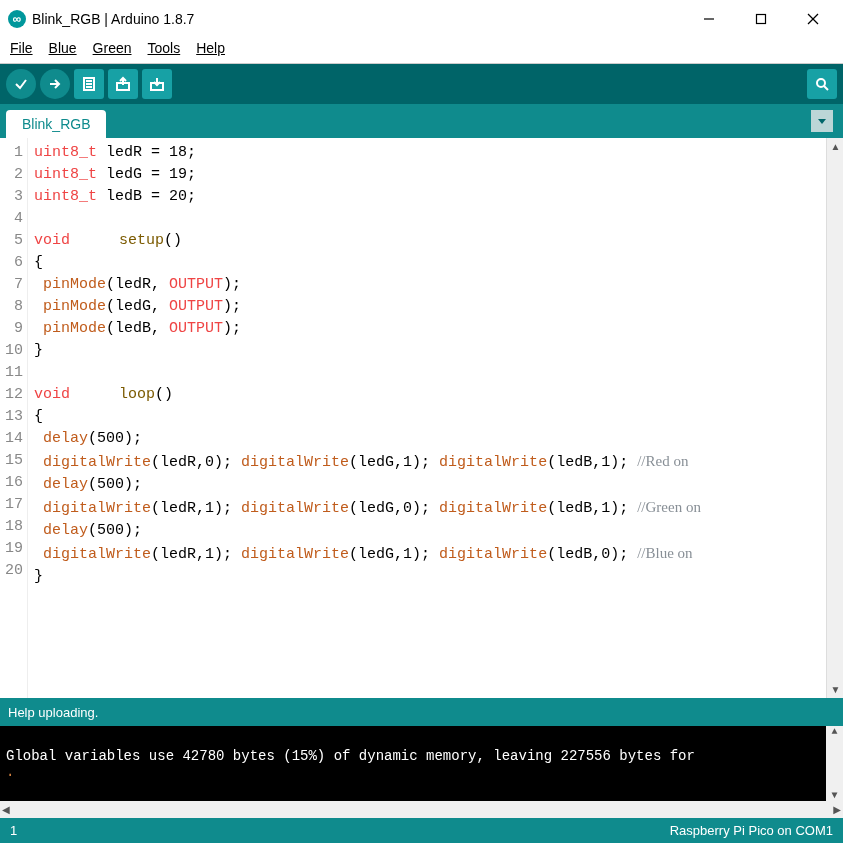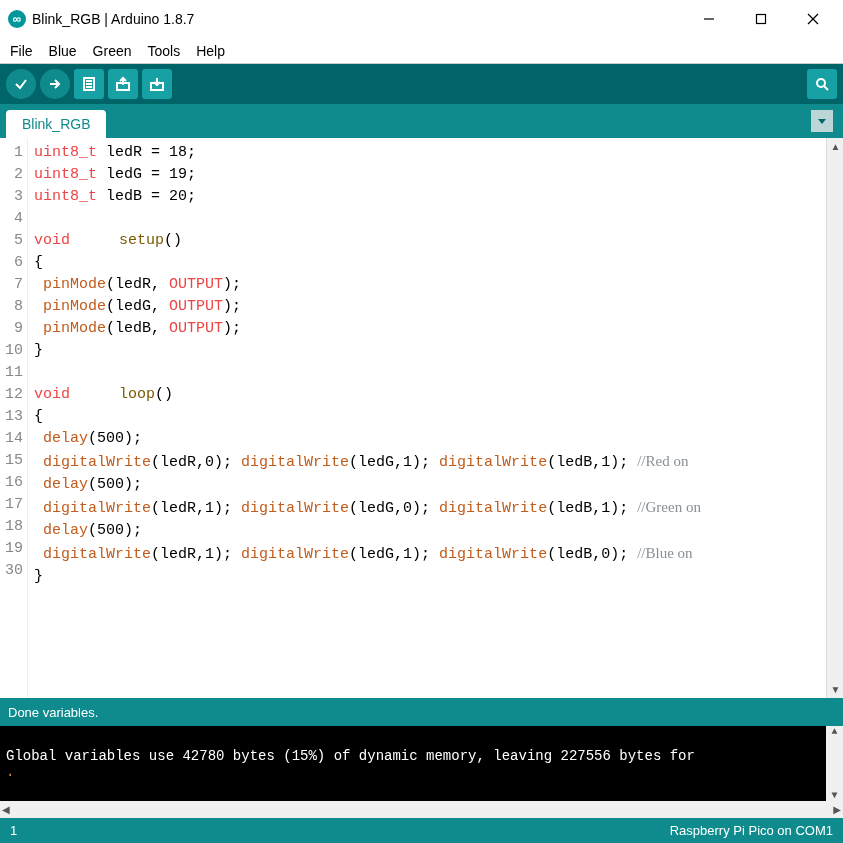--- a/index.html
+++ b/index.html
@@ -37,25 +37,25 @@
     font-size: 12px;
     line-height: 1;
   }
   .title { font-size: 14px; flex: 1; }
   .winbtns { display: flex; gap: 24px; margin-right: 8px; }
   .winbtn { width: 28px; height: 28px; display:flex; align-items:center; justify-content:center; cursor: default; }
   .winbtn svg { stroke: #000; stroke-width: 1.2; fill: none; }
   .menubar {
     height: 26px;
     display: flex;
-    align-items: center;
     gap: 4px;
     padding: 0 4px;
     font-size: 14px;
     border-bottom: 1px solid #ccc;
+    text-decoration: underline;
   }
   .menuitem { padding: 2px 6px; cursor: default; }
   .toolbar {
     height: 40px;
     background: #006468;
     display: flex;
     align-items: center;
     padding: 0 6px;
     gap: 4px;
   }
@@ -289,21 +289,21 @@
 10
 11
 12
 13
 14
 15
 16
 17
 18
 19
-30
+20
 </div>
   <div class="code" id="code"><span class="kw-type">uint8_t</span> ledR = 18;
 <span class="kw-type">uint8_t</span> ledG = 19;
 <span class="kw-type">uint8_t</span> ledB = 20;
 
 <span class="kw-type">void</span> <span class="kw-fn">setup</span>()
 {
  <span class="kw-func">pinMode</span>(ledR, <span class="kw-type">OUTPUT</span>);
  <span class="kw-func">pinMode</span>(ledG, <span class="kw-type">OUTPUT</span>);
  <span class="kw-func">pinMode</span>(ledB, <span class="kw-type">OUTPUT</span>);
@@ -319,21 +319,21 @@
  <span class="kw-func">digitalWrite</span>(ledR,1); <span class="kw-func">digitalWrite</span>(ledG,1); <span class="kw-func">digitalWrite</span>(ledB,0); <span class="comment">//Blue on</span>
 }
 </div>
   <div class="vscroll">
     <div class="arrow-up">▲</div>
     <div class="arrow-down">▼</div>
   </div>
 </div>
 
 <div class="status">
-  <span>Done variables.</span>
+  <span>Help uploading.</span>
 </div>
 
 <div class="console"><span>Global variables use 42780 bytes (15%) of dynamic memory, leaving 227556 bytes for </span>
 <span class="dot">.</span>
   <div class="cvscroll">
     <span>▲</span>
     <span>▼</span>
   </div>
 </div>
 

